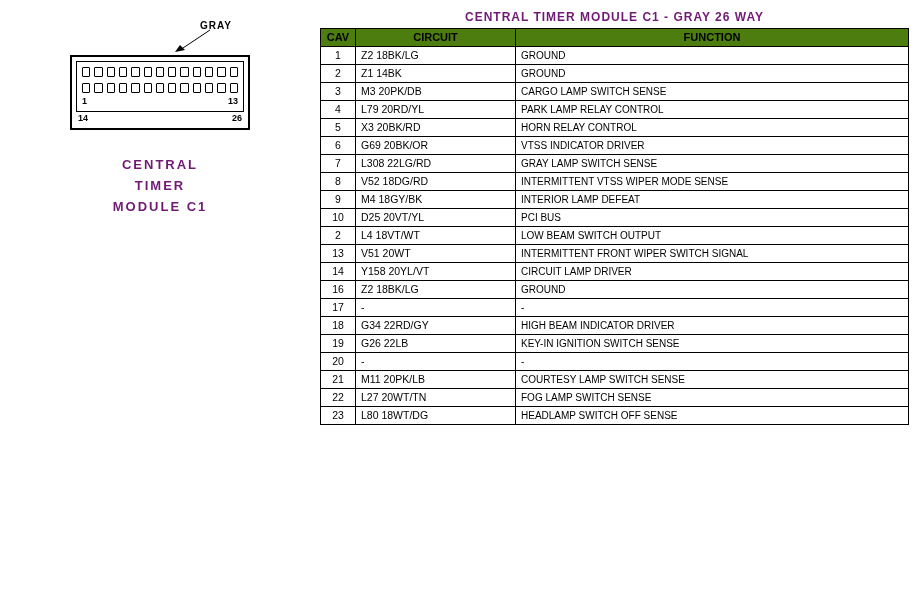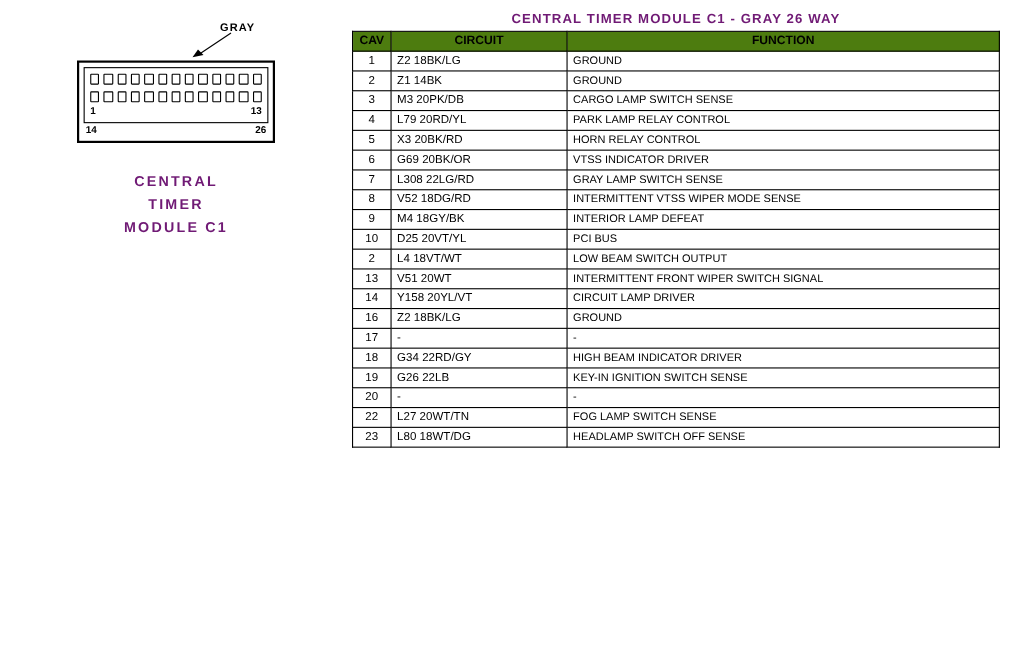--- a/index.html
+++ b/index.html
@@ -255,20 +255,25 @@
             <td>19</td>
             <td>G26 22LB</td>
             <td>KEY-IN IGNITION SWITCH SENSE</td>
           </tr>
           <tr>
             <td>20</td>
             <td>-</td>
             <td>-</td>
           </tr>
           <tr>
+            <td>21</td>
+            <td>M11 20PK/LB</td>
+            <td>COURTESY LAMP SWITCH SENSE</td>
+          </tr>
+          <tr>
             <td>22</td>
             <td>L27 20WT/TN</td>
             <td>FOG LAMP SWITCH SENSE</td>
           </tr>
           <tr>
             <td>23</td>
             <td>L80 18WT/DG</td>
             <td>HEADLAMP SWITCH OFF SENSE</td>
           </tr>
         </tbody>

